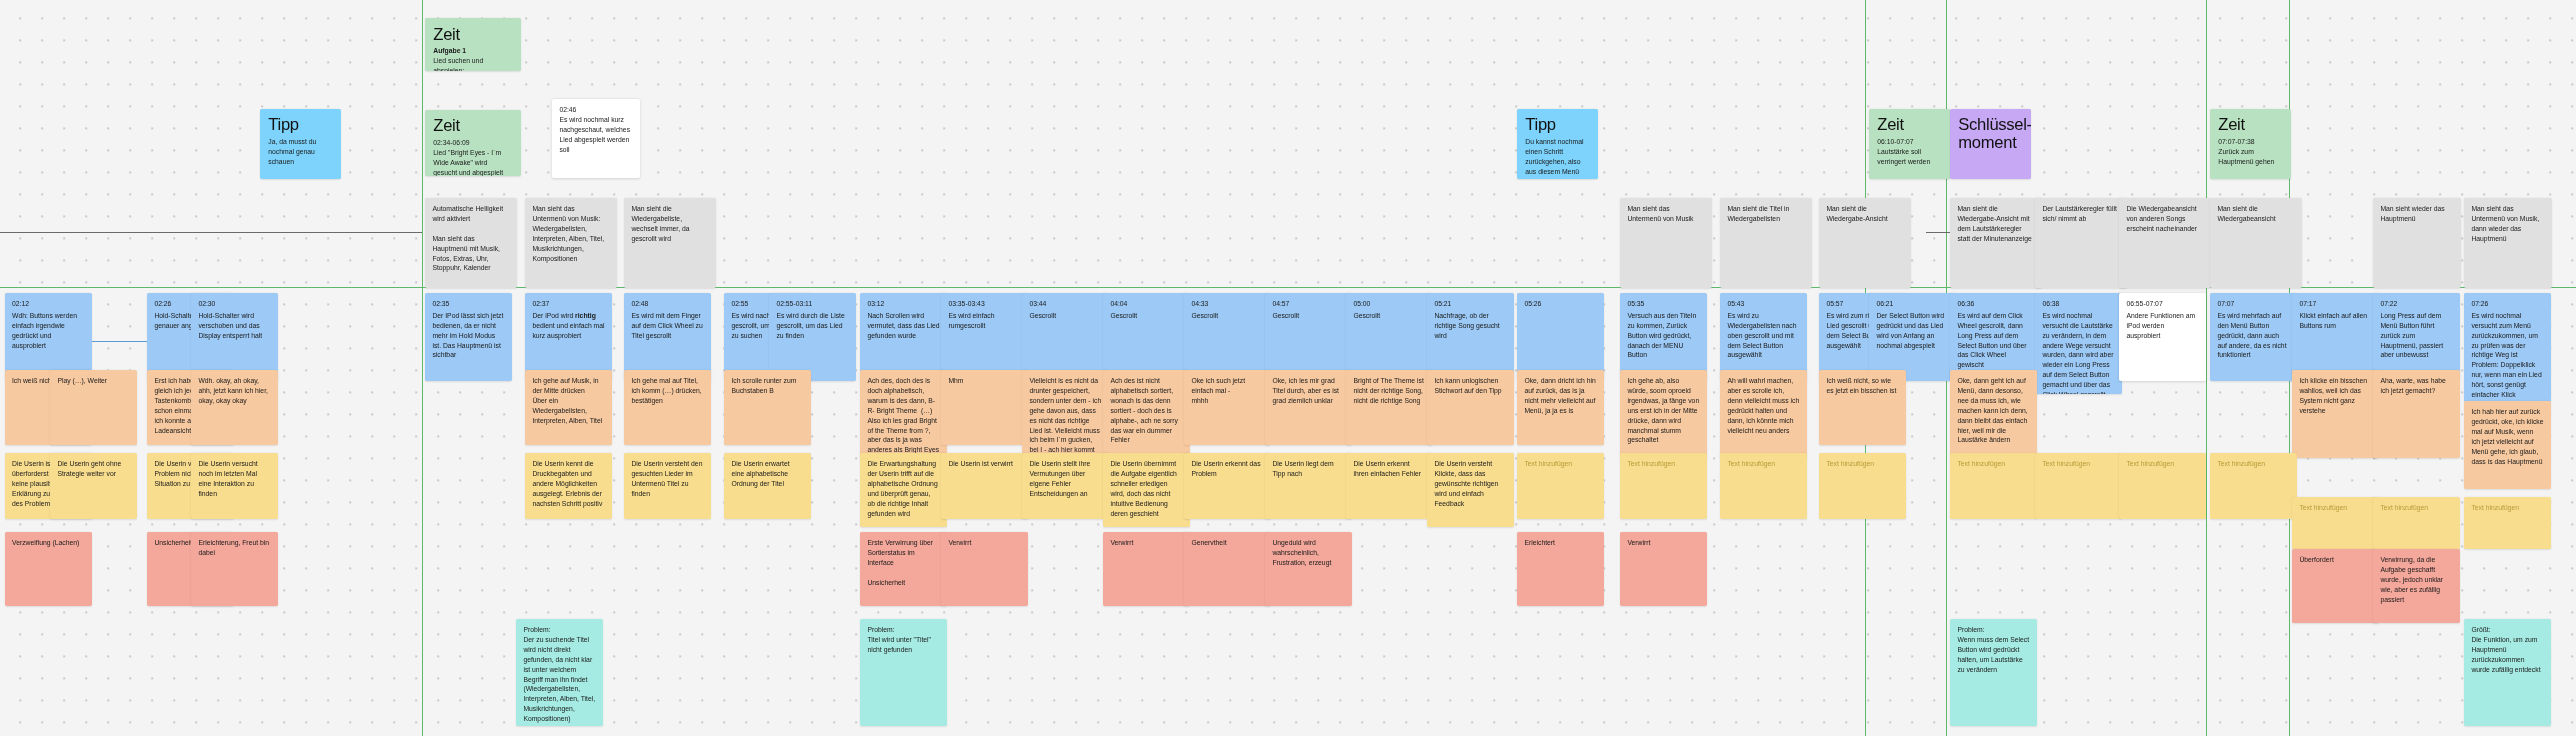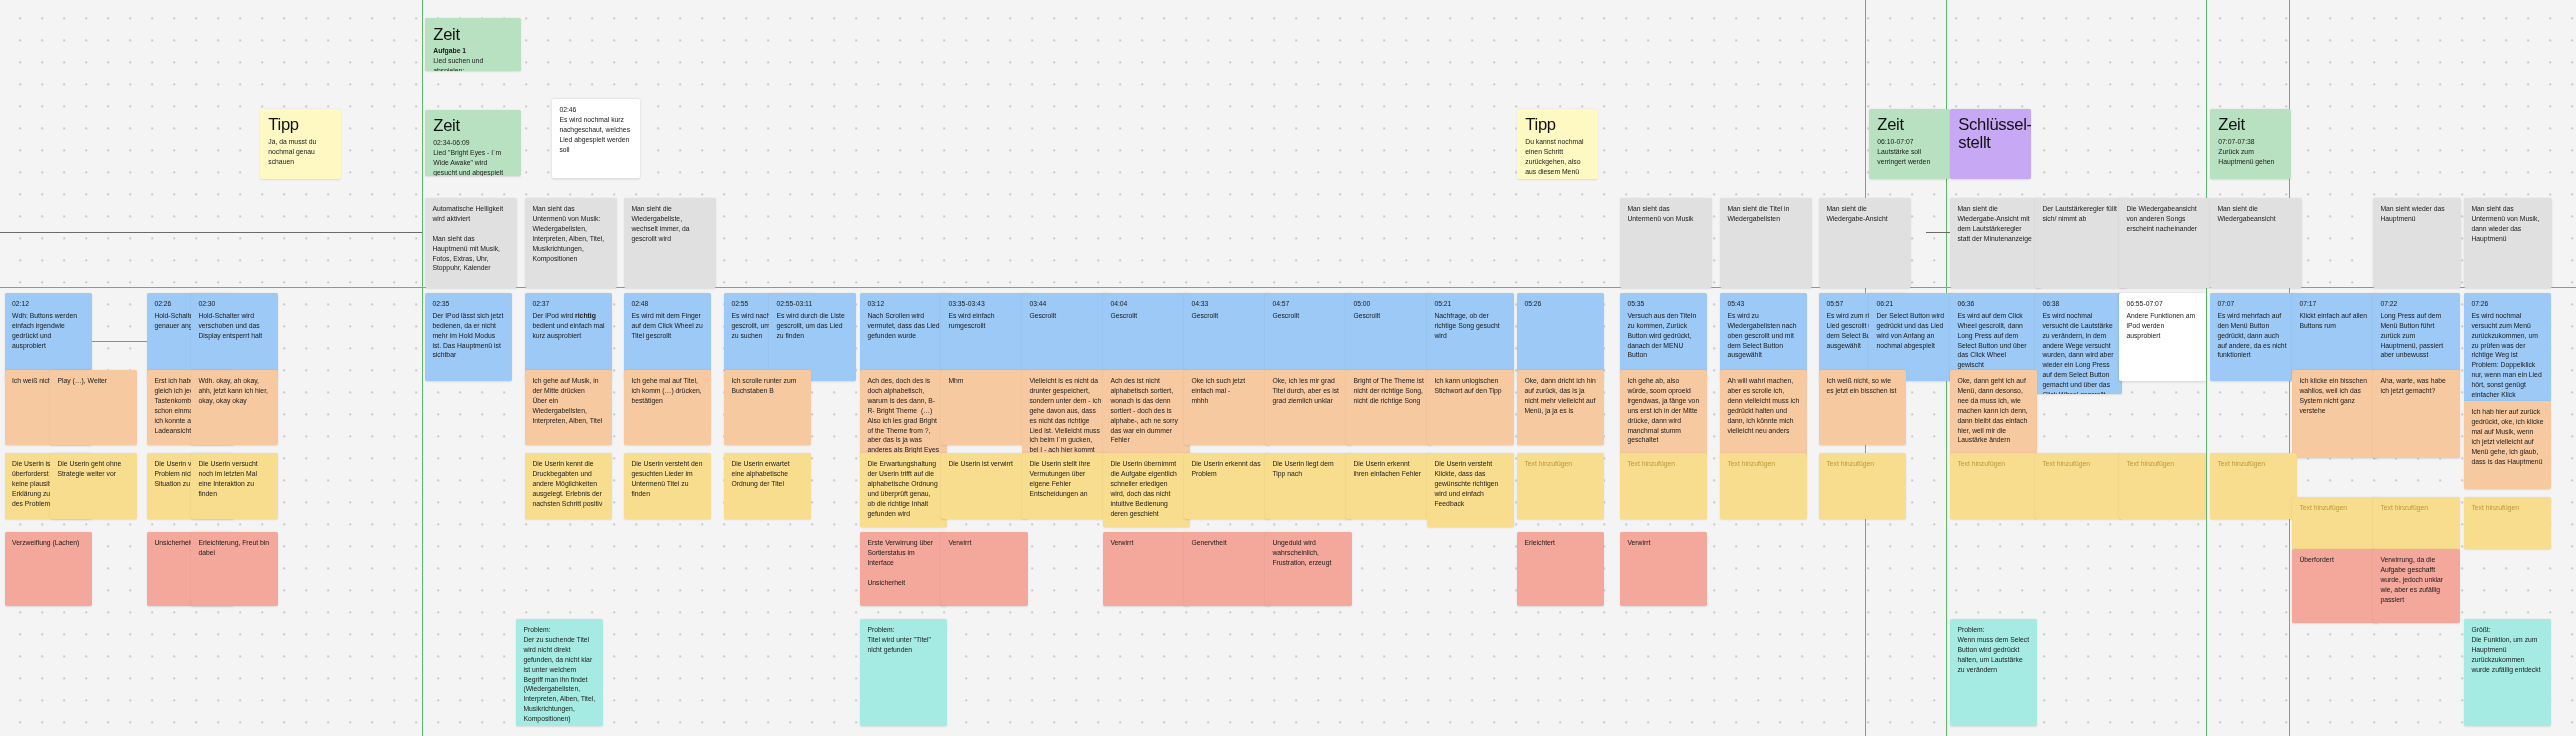--- a/index.html
+++ b/index.html
@@ -34,21 +34,21 @@
   .note.big-title { padding:7.4px 8.3px; }
   .note .hdr {
     font-size:16.6px; line-height:1.08; font-weight:400;
     letter-spacing:-0.3px; margin-bottom:2.8px; display:block; color:#111;
   }
   .note .sub { display:block; font-size:6.8px; line-height:1.45; }
   .note .sub b { font-weight:700; }
   .note .ts { display:block; font-size:6.8px; margin-bottom:1.8px; }
 
   .c-green  { background:#b7e1c0; }
-  .c-pink   { background:#fef9c3; }
+  .c-pink   { background:#7dd3fc; }
   .c-purple { background:#c6a8f5; }
   .c-blue   { background:#9cc9f5; }
   .c-orange { background:#f7c9a0; }
   .c-yellow { background:#f8dd8e; }
   .c-red    { background:#f4a79b; }
   .c-teal   { background:#a5ebe3; }
   .c-grey   { background:#e0e0e0; }
   .c-white  { background:#ffffff; box-shadow:0 0.9px 2.8px rgba(0,0,0,.14); }
 
   .placeholder { color:#b89a38; }
@@ -81,21 +81,21 @@
     <div class="note c-green big-title" style="left: 425px; top: 18.4px; width: 96px; height: 53px;"><span class="hdr">Zeit</span><span class="sub"><b>Aufgabe 1</b>
 Lied suchen und abspielen:
 00:00 - 06:09</span></div>
     <div class="note c-green big-title" style="left: 425px; top: 110px; width: 96px; height: 66px;"><span class="hdr">Zeit</span><span class="sub">02:34-06:09
 Lied "Bright Eyes - I´m Wide Awake" wird gesucht und abgespielt</span></div>
     <div class="note c-pink big-title" style="left: 260px; top: 109px; width: 81px; height: 70px;"><span class="hdr">Tipp</span><span class="sub">Ja, da musst du nochmal genau schauen</span></div>
     <div class="note c-pink big-title" style="left: 1517px; top: 109px; width: 81px; height: 70px;"><span class="hdr">Tipp</span><span class="sub">Du kannst nochmal einen Schritt zurückgehen, also aus diesem Menü raus</span></div>
     <div class="note c-green big-title" style="left: 1869px; top: 109px; width: 81px; height: 70px;"><span class="hdr">Zeit</span><span class="sub">06:10-07:07
 Lautstärke soll verringert werden</span></div>
     <div class="note c-purple big-title" style="left: 1950px; top: 109px; width: 81px; height: 70px;"><span class="hdr">Schlüssel-
-stellt</span></div>
+moment</span></div>
     <div class="note c-green big-title" style="left: 2210px; top: 109px; width: 81px; height: 70px;"><span class="hdr">Zeit</span><span class="sub">07:07-07:38
 Zurück zum Hauptmenü gehen</span></div>
     <div class="note c-white" style="left: 552px; top: 99px; width: 88px; height: 79px;">02:46
 Es wird nochmal kurz nachgeschaut, welches Lied abgespielt werden soll</div>
     <div class="note c-grey" style="left: 425px; top: 198px; width: 92px; height: 90px;">Automatische Helligkeit wird aktiviert
 
 Man sieht das Hauptmenü mit Musik, Fotos, Extras, Uhr, Stoppuhr, Kalender</div>
     <div class="note c-grey" style="left: 525px; top: 198px; width: 92px; height: 90px;">Man sieht das Untermenü von Musik: Wiedergabelisten, Interpreten, Alben, Titel, Musikrichtungen, Kompositionen</div>
     <div class="note c-grey" style="left: 624px; top: 198px; width: 92px; height: 90px;">Man sieht die Wiedergabeliste, wechselt immer, da gescrollt wird</div>
     <div class="note c-grey" style="left: 1620px; top: 198px; width: 92px; height: 90px;">Man sieht das Untermenü von Musik</div>

